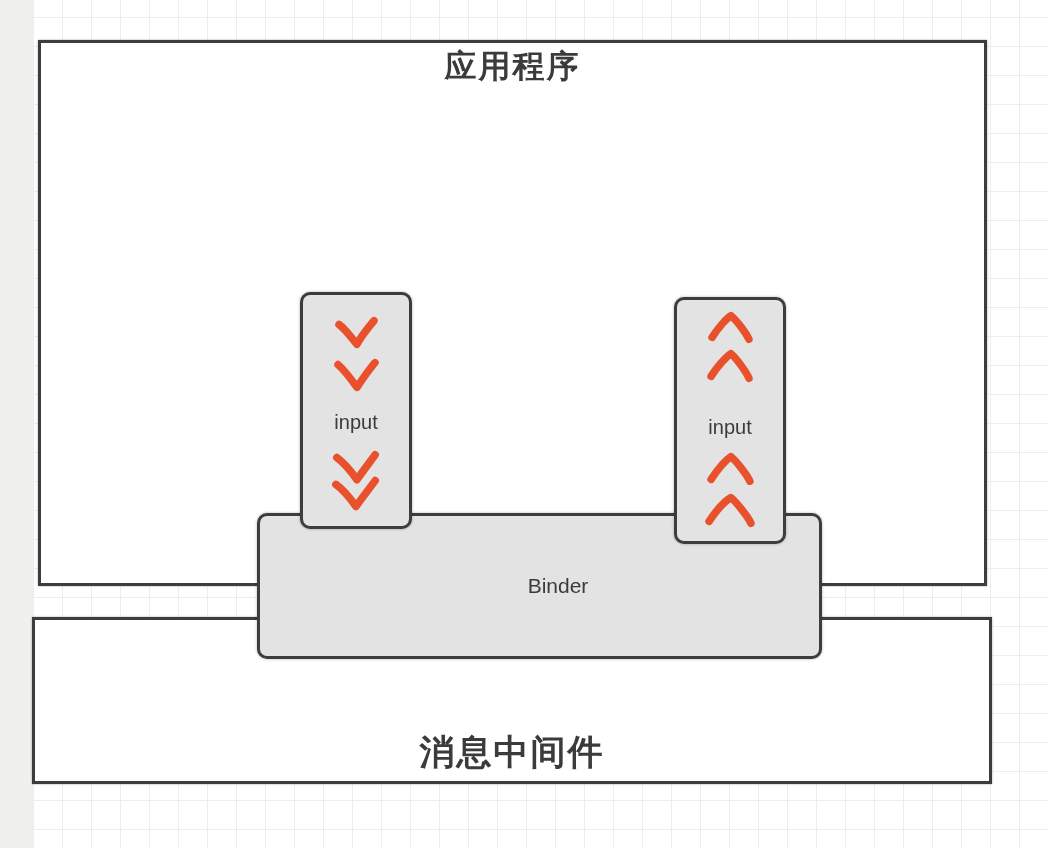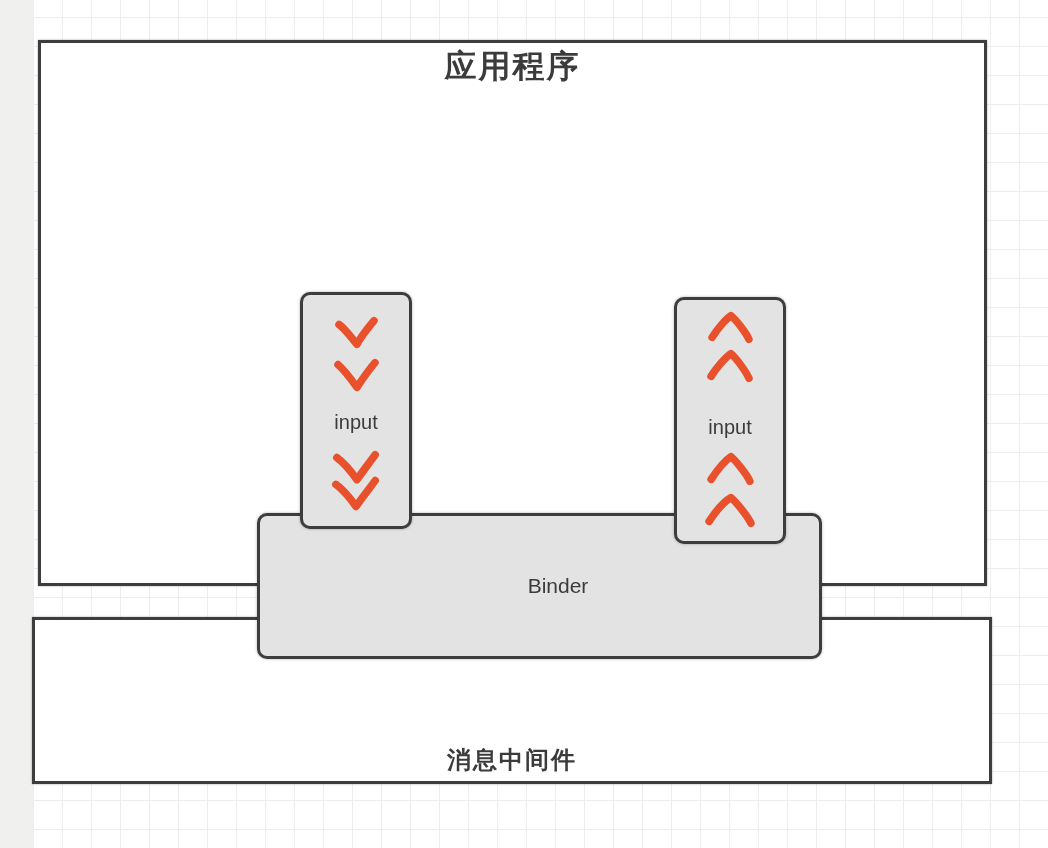--- a/index.html
+++ b/index.html
@@ -52,21 +52,21 @@
     box-shadow:0 0 3px rgba(0,0,0,.30);
   }
   .app-box{ left:38px; top:40px; width:949px; height:546px; }
   .app-title{
     position:absolute; left:0; top:5px; width:100%;
     text-align:center; font-size:32px; line-height:1.15; letter-spacing:2px;
   }
   .middleware-box{ left:32px; top:617px; width:960px; height:167px; }
   .middleware-label{
     position:absolute; left:0; bottom:5px; width:100%;
-    text-align:center; font-size:24px; letter-spacing:2px;
+    text-align:center; font-size:35px; letter-spacing:2px;
   }
   .node-box{
     background:var(--box-fill);
     display:flex; align-items:center; justify-content:center;
     font-size:22px; letter-spacing:1px;
   }
   .producer-box{ left:258px; top:175px; width:199px; height:138px; }
   .consumer-box{ left:629px; top:175px; width:198px; height:138px; }
   .binder-box{
     left:257px; top:513px; width:565px; height:146px;

